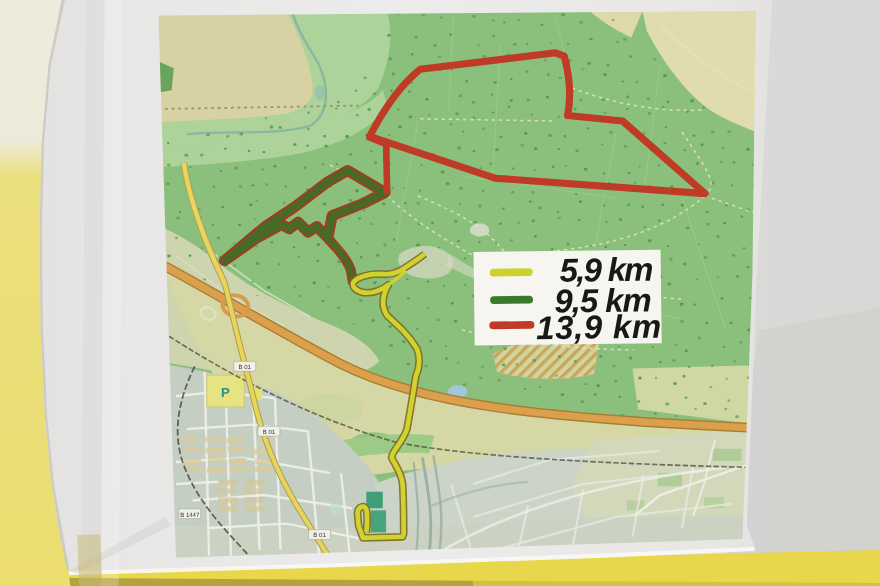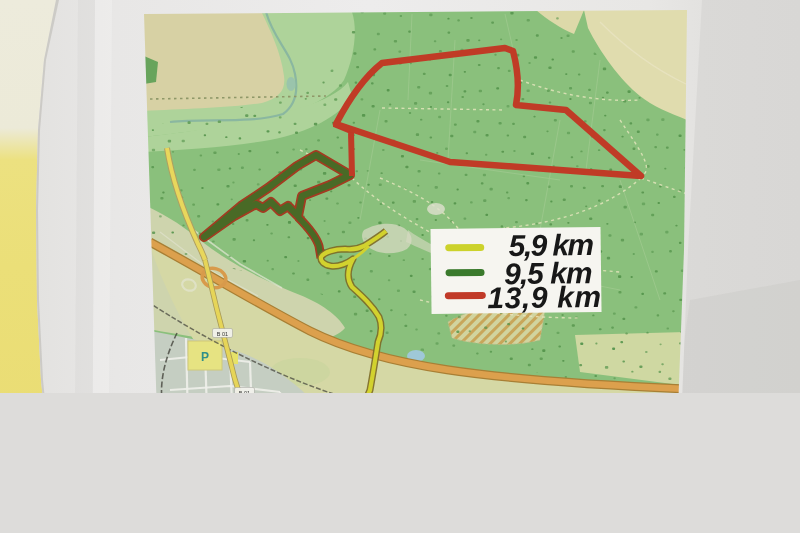--- a/index.html
+++ b/index.html
@@ -1,15 +1,15 @@
 <!DOCTYPE html>
 <html><head><meta charset="utf-8"><style>
 html,body{margin:0;padding:0;background:#dddcda;}
 *{font-family:"Liberation Sans",sans-serif;}
-#scene{position:relative;width:800px;height:393px;overflow:hidden;}
+#scene{position:relative;width:800px;height:533px;overflow:hidden;}
 </style></head><body>
 <div id="scene">
 <svg width="800" height="533" viewBox="0 0 800 533">
 <defs>
 <linearGradient id="wallg" x1="0" y1="0" x2="1" y2="0">
           <stop offset="0" stop-color="#e2e1df"></stop>
           <stop offset="0.75" stop-color="#dcdbd9"></stop>
           <stop offset="1" stop-color="#d8d7d5"></stop>
         </linearGradient>
 <linearGradient id="paperg" x1="0" y1="0" x2="1" y2="0">

